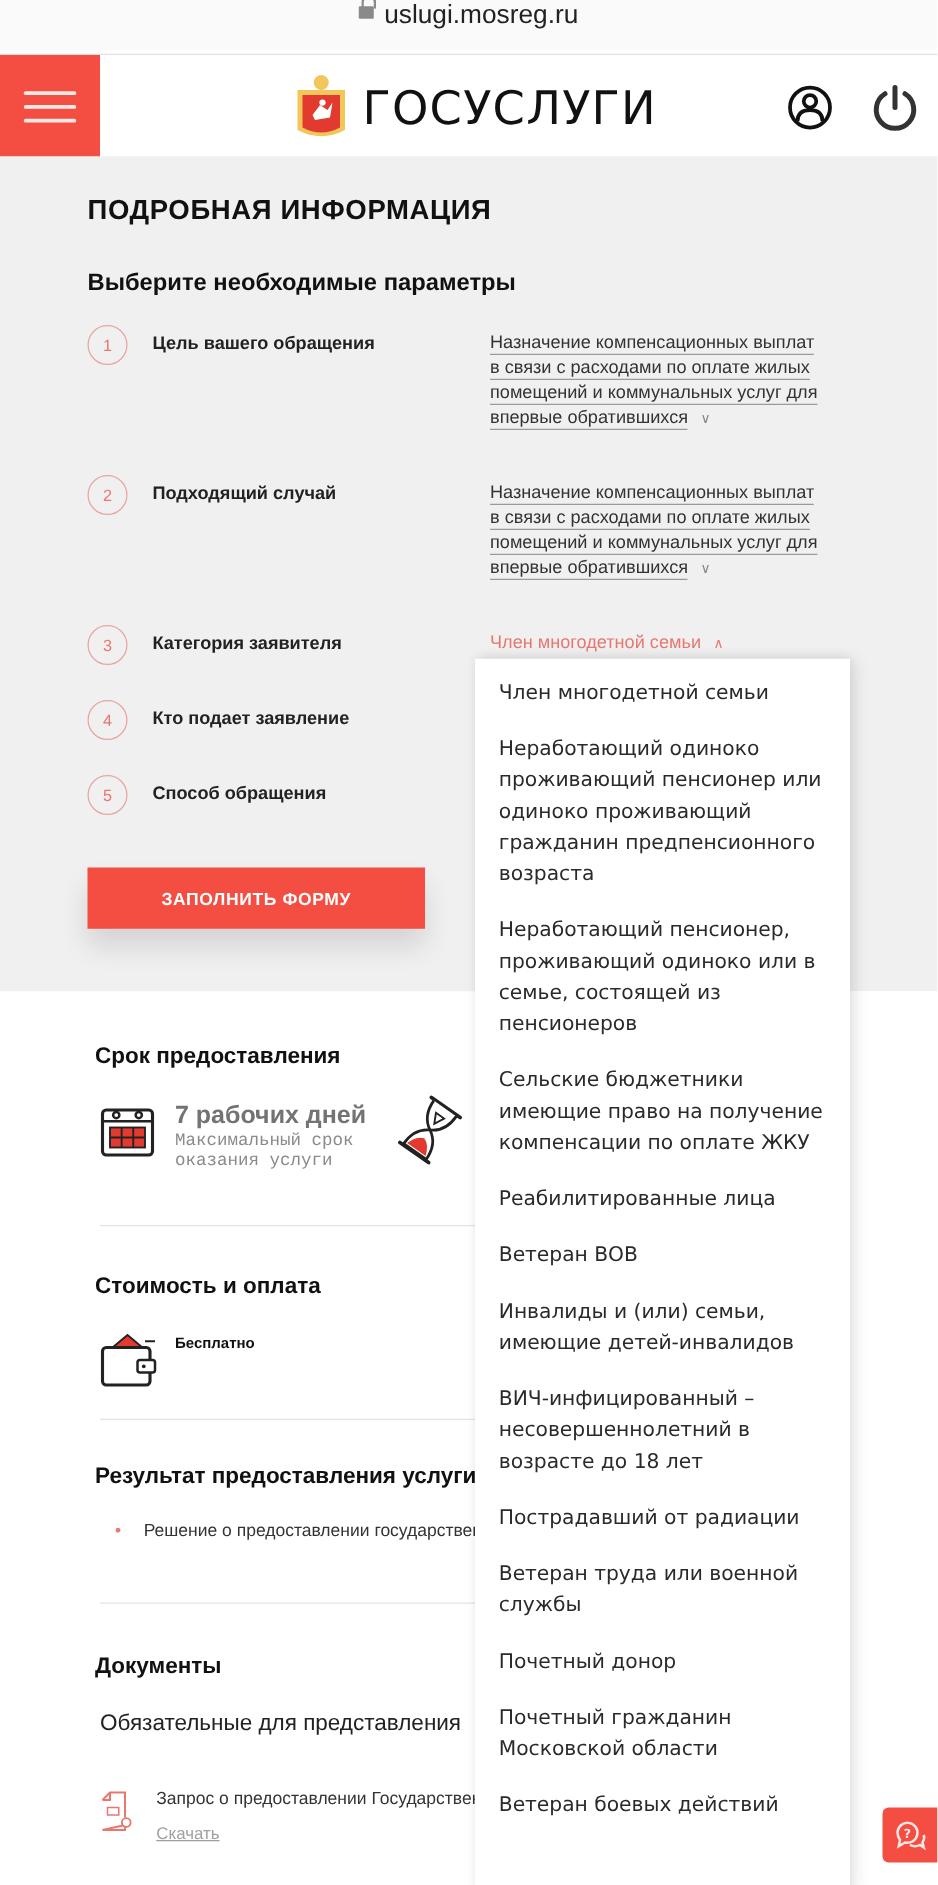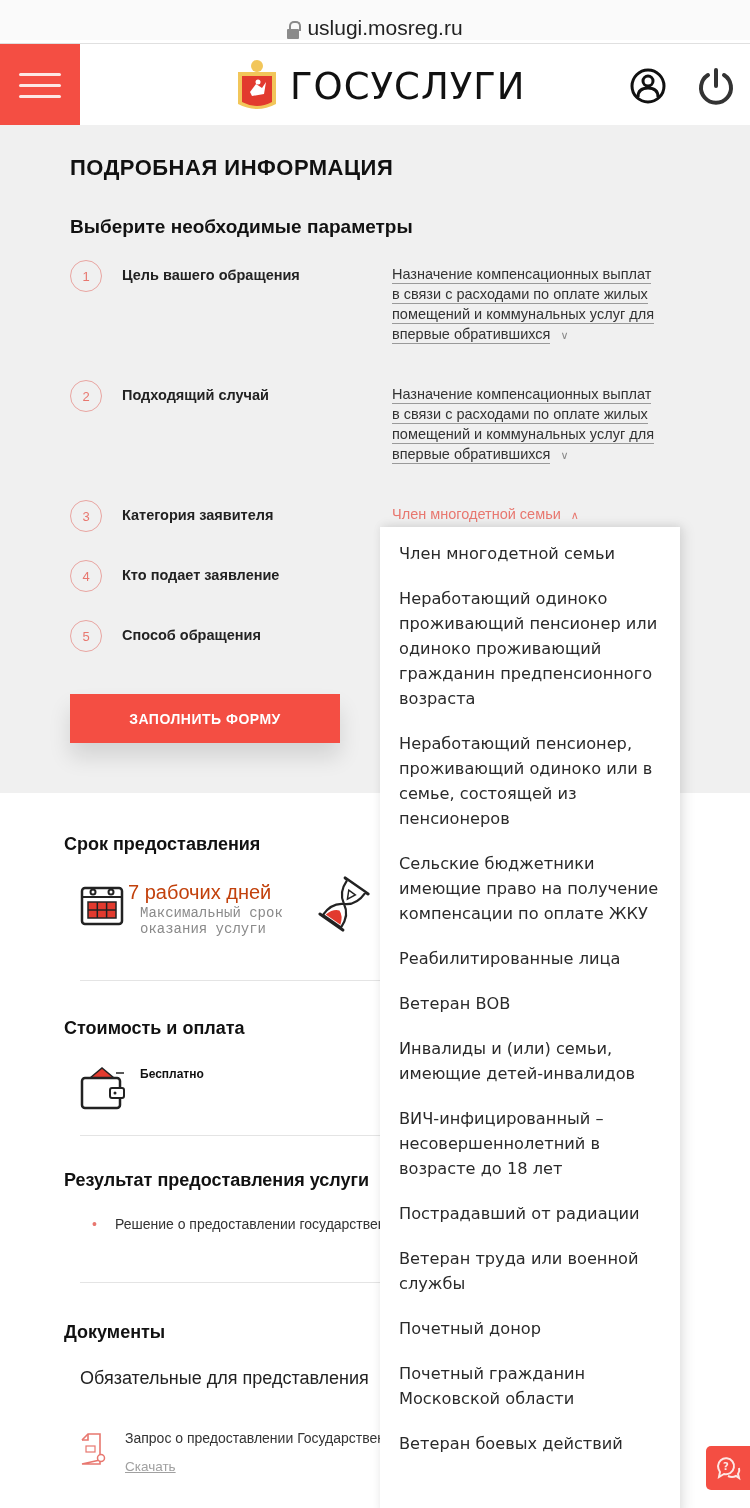--- a/index.html
+++ b/index.html
@@ -1,20 +1,20 @@
 <!DOCTYPE html>
 <html><head>
 <meta charset="utf-8">
 <style>
   * { box-sizing: border-box; margin: 0; padding: 0; }
   html, body { width: 750px; height: 1508px; overflow: hidden; background: #ffffff; }
   body { font-family: "Liberation Sans", "DejaVu Sans", sans-serif; color: #1a1a1a; position: relative; }
 
   .urlbar { position: absolute; left: 0; top: 0; width: 750px; height: 40px; background: #fafafa;
-    display: flex; align-items: flex-end; justify-content: center; gap: 8px; font-size: 21px; color: #222; }
+    display: flex; align-items: flex-start; justify-content: center; gap: 8px; font-size: 21px; color: #222; }
   .lock { width: 12px; height: 14px; position: relative; display: inline-block; margin-top: 2px; }
   .lock::before { content: ""; position: absolute; left: 2px; top: -5px; width: 8px; height: 8px;
     border: 2px solid #8a8a8a; border-bottom: none; border-radius: 5px 5px 0 0; }
   .lock::after { content: ""; position: absolute; left: 0; top: 3px; width: 12px; height: 10px; background: #8a8a8a; border-radius: 1px; }
 
   .header { position: absolute; left: 0; top: 43px; width: 750px; height: 96px; background: #ffffff;
     border-top: 1px solid #e0e0e0; }
   .burger { position: absolute; left: 0; top: 0; width: 80px; height: 82px; background: #f44e43;
     display: flex; flex-direction: column; justify-content: center; align-items: center; gap: 8px; }
   .burger span { display: block; width: 42px; height: 3px; background: #fde7e4; border-radius: 2px; }
@@ -36,25 +36,25 @@
   .step-value { position: absolute; left: 322px; top: 4px; width: 290px; font-size: 14.5px; line-height: 20px; color: #333; }
   .step-value .ln { display: inline; border-bottom: 1px solid #9a9a9a; padding-bottom: 1px; }
   .chev { display: inline-block; margin-left: 10px; color: #888; font-size: 11px; }
   .sel-red { color: #e8776f; }
   .sel-red .chev { color: #e8776f; }
 
   .fill-btn { position: absolute; left: 70px; top: 694px; width: 270px; height: 49px; background: #f44e43; color: #fff;
     font-size: 14px; font-weight: bold; letter-spacing: 0.5px; border: none;
     display: flex; align-items: center; justify-content: center; box-shadow: 0 14px 22px rgba(0,0,0,0.12); }
 
-  .section-h { position: absolute; left: 64px; font-size: 18px; font-weight: bold; color: #111; white-space: nowrap; }
+  .section-h { position: absolute; left: 76px; font-size: 18px; font-weight: bold; color: #111; white-space: nowrap; }
   .divider { position: absolute; left: 80px; width: 300px; height: 1px; background: #e4e4e4; }
 
   .term-icon { position: absolute; left: 80px; top: 882px; width: 44px; height: 44px; }
-  .term-val { position: absolute; left: 128px; top: 881px; font-size: 20px; font-weight: normal; color: #c2410c; }
+  .term-val { position: absolute; left: 140px; top: 881px; font-size: 20px; font-weight: bold; color: #737373; }
   .term-sub { position: absolute; left: 140px; top: 905px; font-size: 14px; line-height: 16px; color: #8a8a8a; width: 180px; font-family: Liberation Mono, monospace; }
   .hourglass { position: absolute; left: 318px; top: 876px; width: 52px; height: 56px; }
 
   .wallet { position: absolute; left: 80px; top: 1062px; width: 46px; height: 48px; }
   .cost-val { position: absolute; left: 140px; top: 1067px; font-size: 12px; font-weight: bold; color: #111; }
 
   .result-item { position: absolute; left: 92px; top: 1216px; font-size: 14px; color: #333; white-space: nowrap; }
   .result-item .dot { color: #e8776f; margin-right: 18px; }
 
   .docs-sub { position: absolute; left: 80px; top: 1368px; font-size: 18px; color: #222; white-space: nowrap; }

